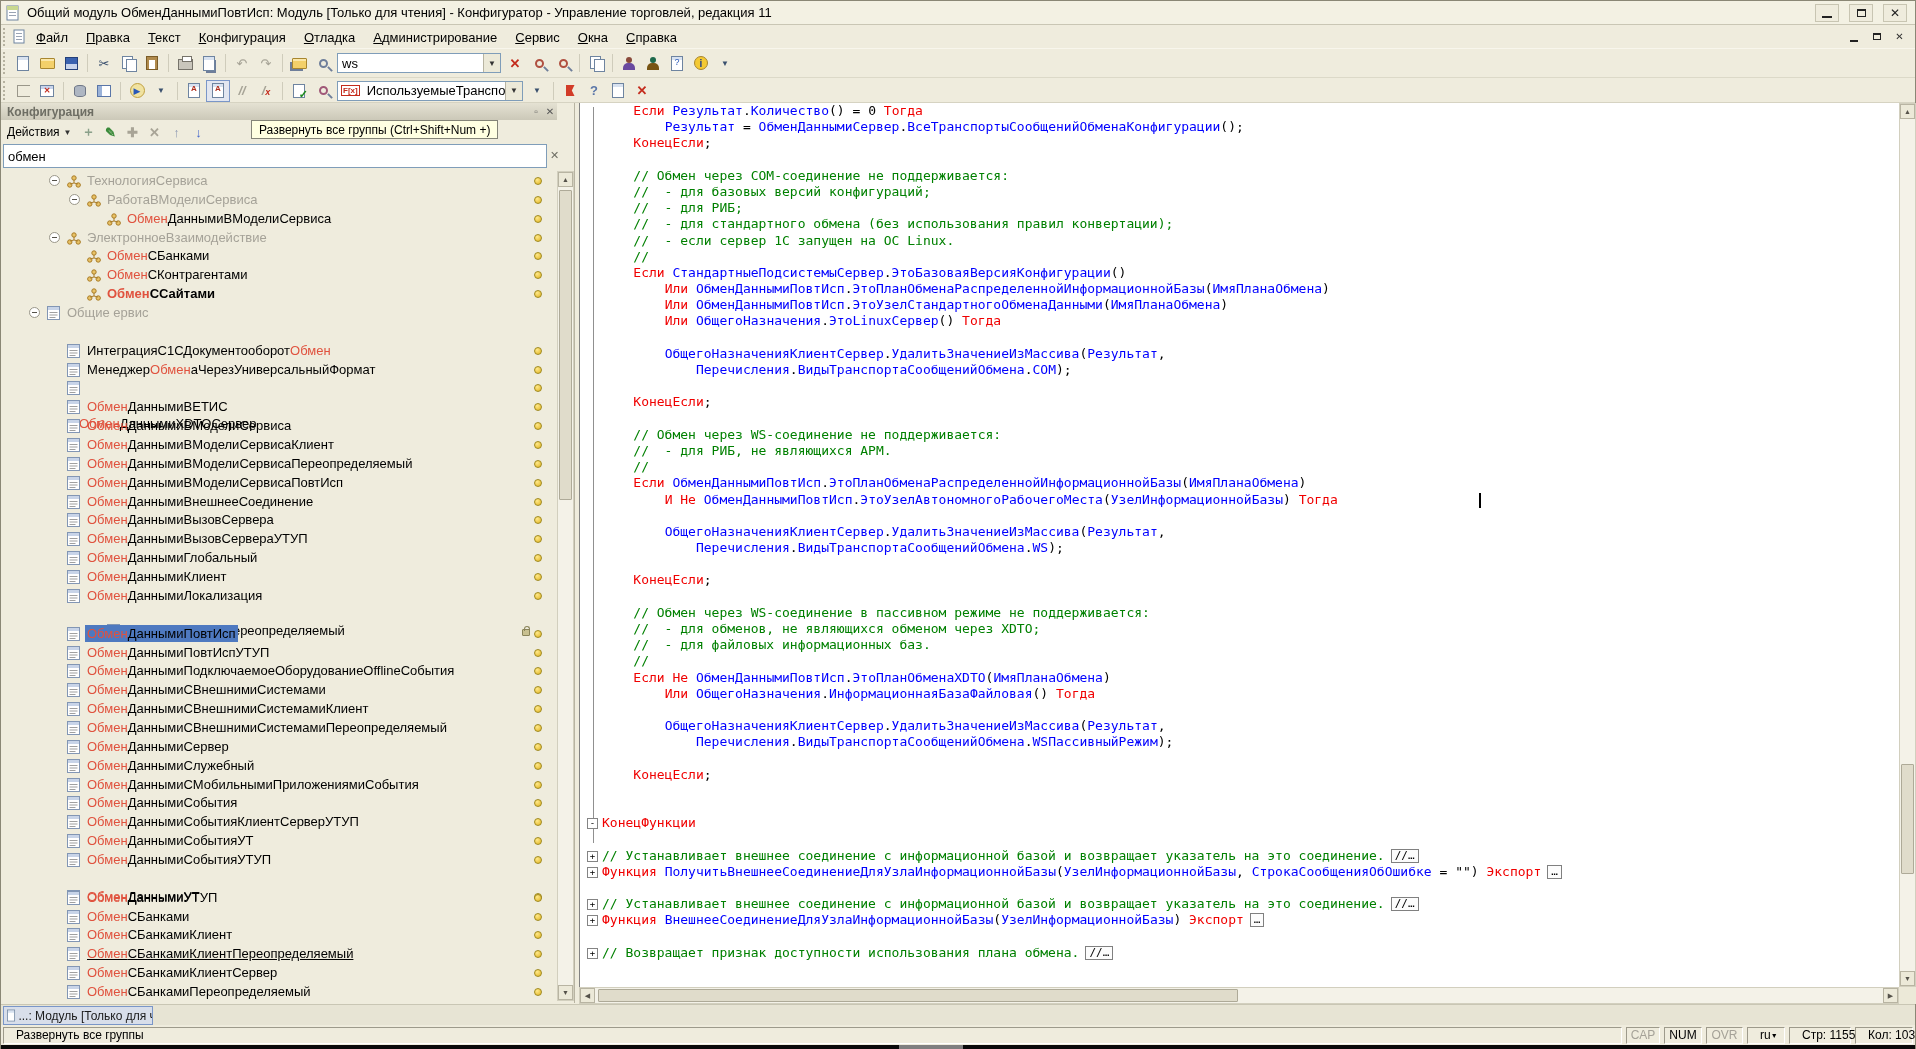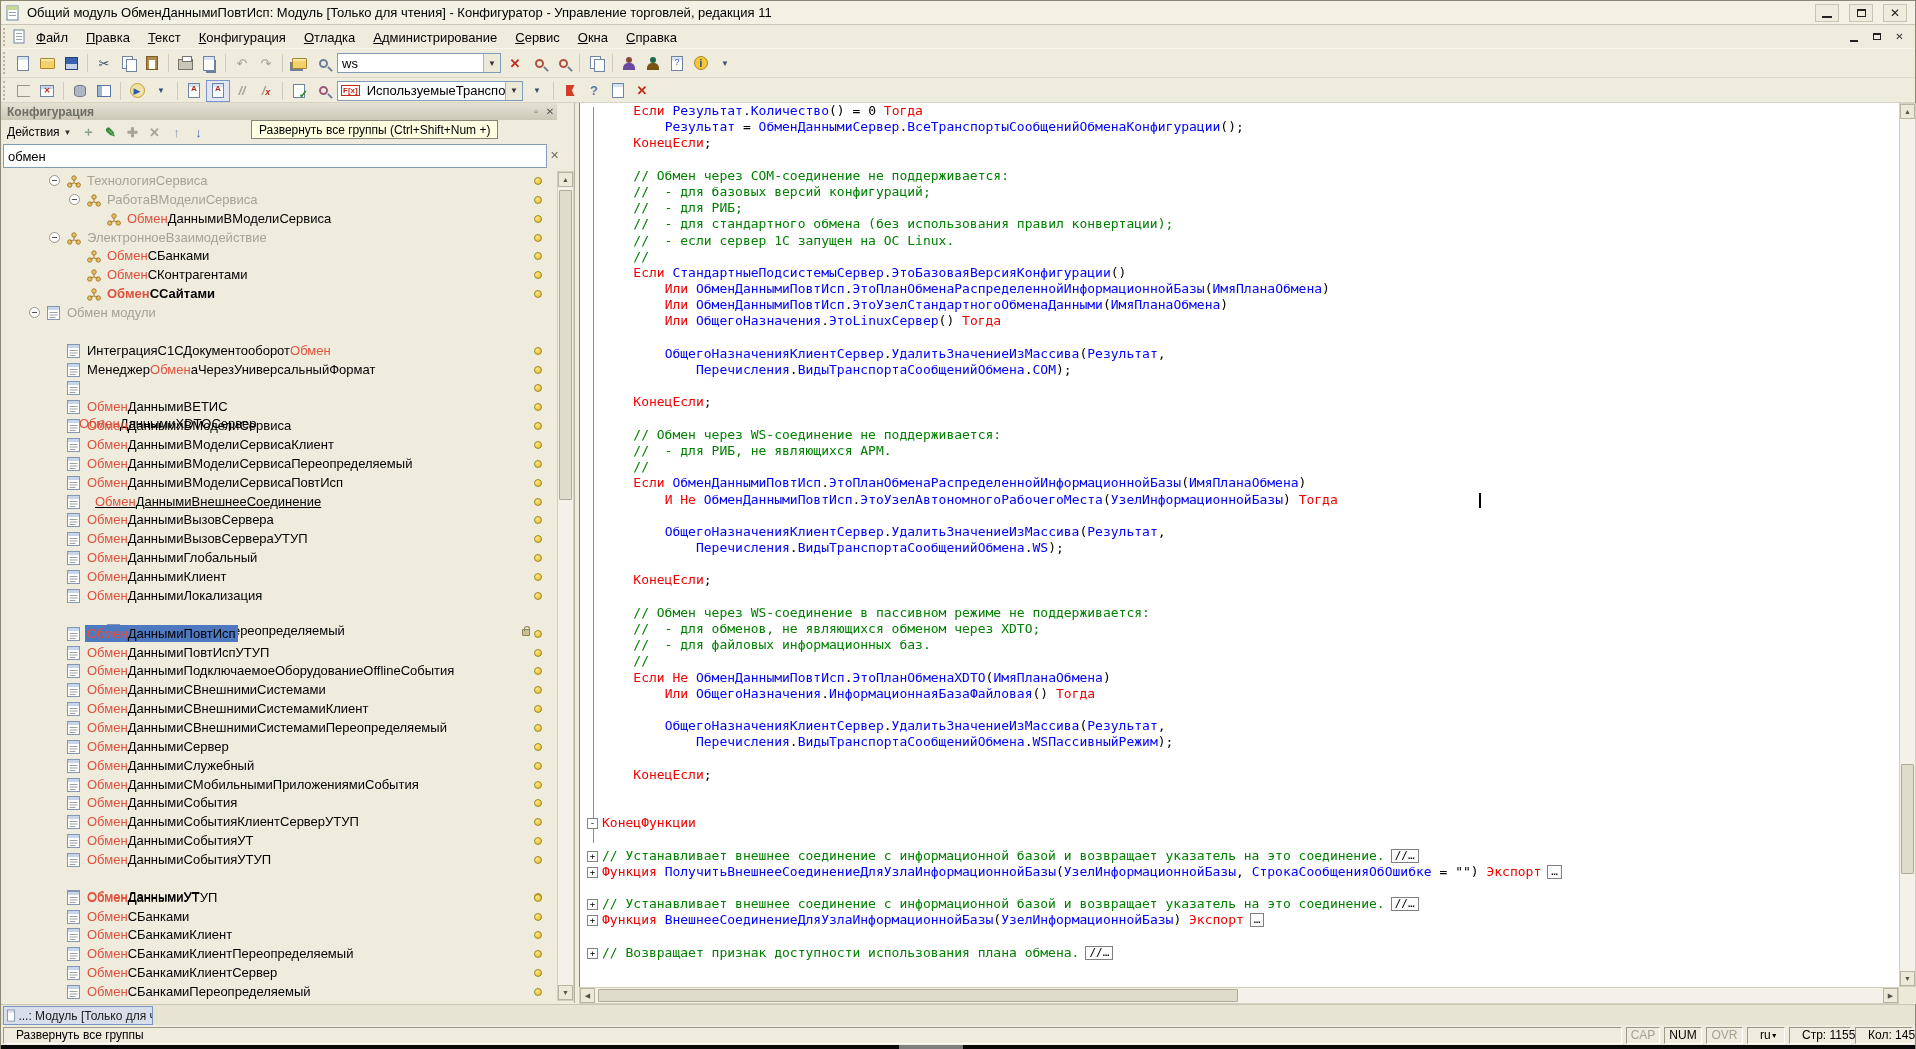--- a/index.html
+++ b/index.html
@@ -442,21 +442,21 @@
         </div>
         <div class="trow" style="top: 132px;">
           <span class="texp" style="left: 28px;"></span>
           <span class="ticon" style="left: 46px;"><svg width="13" height="14">
               <rect x="0.5" y="0.5" width="12" height="13" fill="#fff" stroke="#8296B4"></rect>
               <rect x="1" y="1" width="11" height="3" fill="#C8D4E8"></rect>
               <rect x="2.5" y="6" width="8" height="1" fill="#A0A0A0"></rect>
               <rect x="2.5" y="8.5" width="8" height="1" fill="#A0A0A0"></rect>
               <rect x="2.5" y="11" width="6" height="1" fill="#A0A0A0"></rect>
             </svg></span>
-          <span class="tlabel gray" style="left: 64px;">Обмен модули</span>
+          <span class="tlabel gray" style="left: 64px;">Общие ервис</span>
         </div>
         <div class="trow" style="top: 170px;">
           <span class="ticon" style="left: 66px;"><svg width="13" height="14">
               <rect x="0.5" y="0.5" width="12" height="13" fill="#fff" stroke="#8296B4"></rect>
               <rect x="1" y="1" width="11" height="3" fill="#C8D4E8"></rect>
               <rect x="2.5" y="6" width="8" height="1" fill="#A0A0A0"></rect>
               <rect x="2.5" y="8.5" width="8" height="1" fill="#A0A0A0"></rect>
               <rect x="2.5" y="11" width="6" height="1" fill="#A0A0A0"></rect>
             </svg></span>
           <span class="tlabel" style="left: 84px;">ИнтеграцияС1СДокументооборот<span class="hl">Обмен</span></span>
@@ -540,21 +540,21 @@
           <span class="tdot"></span>
         </div>
         <div class="trow" style="top: 321px;">
           <span class="ticon" style="left: 66px;"><svg width="13" height="14">
               <rect x="0.5" y="0.5" width="12" height="13" fill="#fff" stroke="#8296B4"></rect>
               <rect x="1" y="1" width="11" height="3" fill="#C8D4E8"></rect>
               <rect x="2.5" y="6" width="8" height="1" fill="#A0A0A0"></rect>
               <rect x="2.5" y="8.5" width="8" height="1" fill="#A0A0A0"></rect>
               <rect x="2.5" y="11" width="6" height="1" fill="#A0A0A0"></rect>
             </svg></span>
-          <span class="tlabel" style="left: 92px; text-decoration: underline;"><span class="hl">Обмен</span>ДаннымиВнешнееСоединение</span>
+          <span class="tlabel" style="left: 84px;"><span class="hl">Обмен</span>ДаннымиВнешнееСоединение</span>
           <span class="tdot"></span>
         </div>
         <div class="trow" style="top: 339px;">
           <span class="ticon" style="left: 66px;"><svg width="13" height="14">
               <rect x="0.5" y="0.5" width="12" height="13" fill="#fff" stroke="#8296B4"></rect>
               <rect x="1" y="1" width="11" height="3" fill="#C8D4E8"></rect>
               <rect x="2.5" y="6" width="8" height="1" fill="#A0A0A0"></rect>
               <rect x="2.5" y="8.5" width="8" height="1" fill="#A0A0A0"></rect>
               <rect x="2.5" y="11" width="6" height="1" fill="#A0A0A0"></rect>
             </svg></span>
@@ -805,21 +805,21 @@
           <span class="tdot"></span>
         </div>
         <div class="trow" style="top: 773px;">
           <span class="ticon" style="left: 66px;"><svg width="13" height="14">
               <rect x="0.5" y="0.5" width="12" height="13" fill="#fff" stroke="#8296B4"></rect>
               <rect x="1" y="1" width="11" height="3" fill="#C8D4E8"></rect>
               <rect x="2.5" y="6" width="8" height="1" fill="#A0A0A0"></rect>
               <rect x="2.5" y="8.5" width="8" height="1" fill="#A0A0A0"></rect>
               <rect x="2.5" y="11" width="6" height="1" fill="#A0A0A0"></rect>
             </svg></span>
-          <span class="tlabel" style="left: 84px;"><span class="hl">Обмен</span>СБанкамиКлиентПереопределяемый</span>
+          <span class="tlabel" style="left: 84px; text-decoration: underline;"><span class="hl">Обмен</span>СБанкамиКлиентПереопределяемый</span>
           <span class="tdot"></span>
         </div>
         <div class="trow" style="top: 792px;">
           <span class="ticon" style="left: 66px;"><svg width="13" height="14">
               <rect x="0.5" y="0.5" width="12" height="13" fill="#fff" stroke="#8296B4"></rect>
               <rect x="1" y="1" width="11" height="3" fill="#C8D4E8"></rect>
               <rect x="2.5" y="6" width="8" height="1" fill="#A0A0A0"></rect>
               <rect x="2.5" y="8.5" width="8" height="1" fill="#A0A0A0"></rect>
               <rect x="2.5" y="11" width="6" height="1" fill="#A0A0A0"></rect>
             </svg></span>
@@ -931,19 +931,19 @@
   <div id="statusbar">
     <div class="spanel" id="status-msg">Развернуть все группы</div>
     <div class="spanel ind-off" style="width:34px;justify-content:center">CAP</div>
     <div class="spanel ind-on" style="width:38px;justify-content:center">NUM</div>
     <div class="spanel ind-off" style="width:37px;justify-content:center">OVR</div>
     <div class="spanel" style="width:38px;justify-content:space-between">
       <span>ru</span>
         <span style="font-size:7px">▼</span>
     </div>
     <div class="spanel" style="width:62px">Стр: 1155</div>
-    <div class="spanel" style="width:58px;margin-right:2px">Кол: 145</div>
+    <div class="spanel" style="width:58px;margin-right:2px">Кол: 103</div>
   </div>
   <div id="taskstrip">
       <div id="taskseg"></div>
     </div>
 
 </div>
 
 </body></html>

